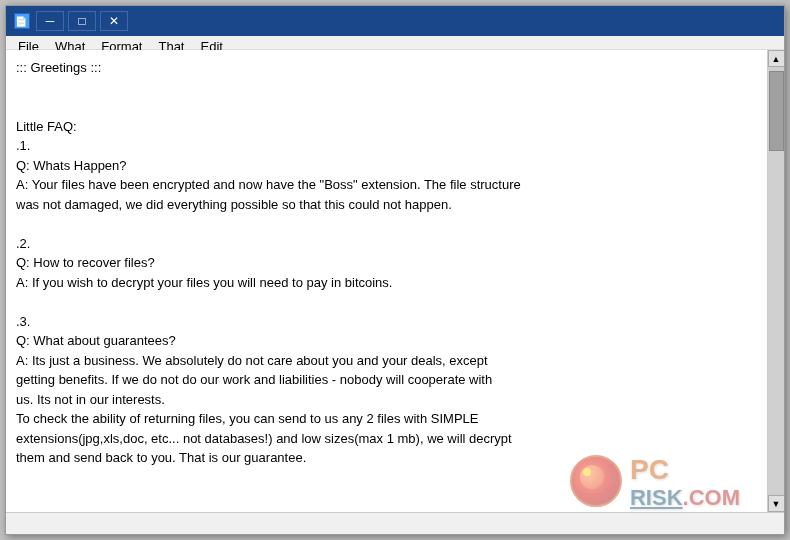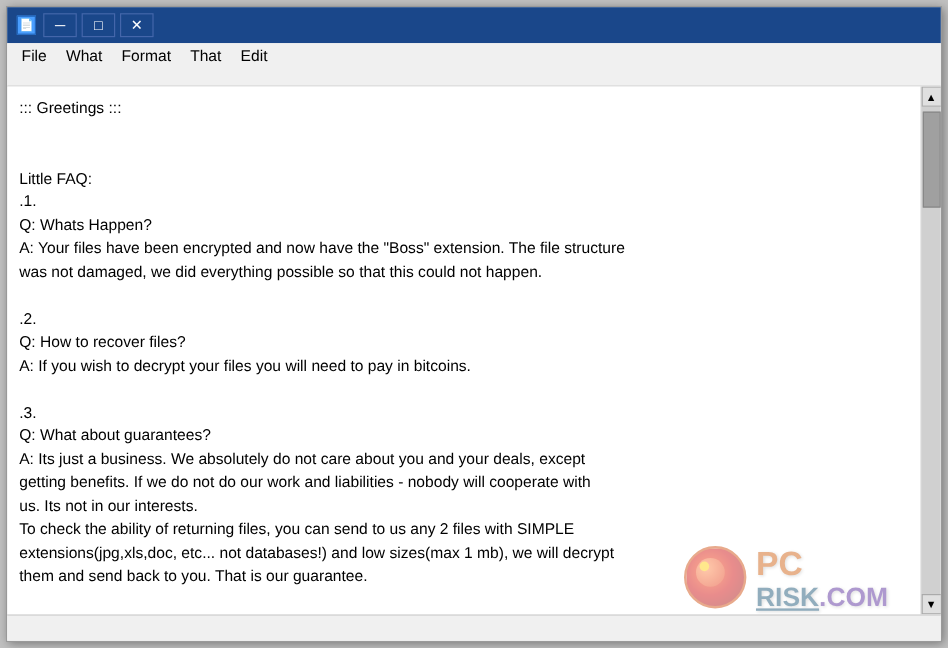--- a/index.html
+++ b/index.html
@@ -60,21 +60,21 @@
       cursor: pointer;
       display: flex;
       align-items: center;
       justify-content: center;
     }
 
     .menu-bar {
       background: #f0f0f0;
       display: flex;
       padding: 2px 4px;
-      height: 36px;
+      height: 14px;
       border-bottom: 1px solid #ddd;
     }
 
     .menu-item {
       padding: 1px 8px;
       font-size: 13px;
       cursor: pointer;
       color: #000;
     }
 
@@ -212,15 +212,15 @@
   </div>
 </div>
 
 <div style="position:fixed; bottom:30px; right:50px; opacity:0.45; display:flex; align-items:flex-start; gap:8px; pointer-events:none; z-index:100;">
   <div style="width:52px; height:52px; border-radius:50%; background:radial-gradient(circle at 40% 40%, #ff4400, #cc0000 50%, #880000); border:2px solid #cc4400; display:flex; align-items:center; justify-content:center; position:relative; overflow:hidden;">
     <div style="width:24px; height:24px; border-radius:50%; background:radial-gradient(circle at 35% 35%, #ff8844, #dd2200); position:absolute; top:8px; left:8px;"></div>
     <div style="width:8px; height:8px; border-radius:50%; background:#ffcc00; position:absolute; top:11px; left:11px;"></div>
   </div>
   <div style="font-size:22px; font-weight:bold; color:#cc6600; font-family:Arial,sans-serif; line-height:1.1; text-shadow: 1px 1px 3px rgba(0,0,0,0.3);">
     <span style="font-size:28px; color:#cc5500;">PC</span><br>
-    <span style="color:#0c4a6e;text-decoration:underline;">RISK</span><span style="color:#4c1d95;">.COM</span>
+    <span style="color:#0c4a6e;text-decoration:underline;">RISK</span><span style="color:#b91c1c;">.COM</span>
   </div>
 </div>
 
 </body></html>

